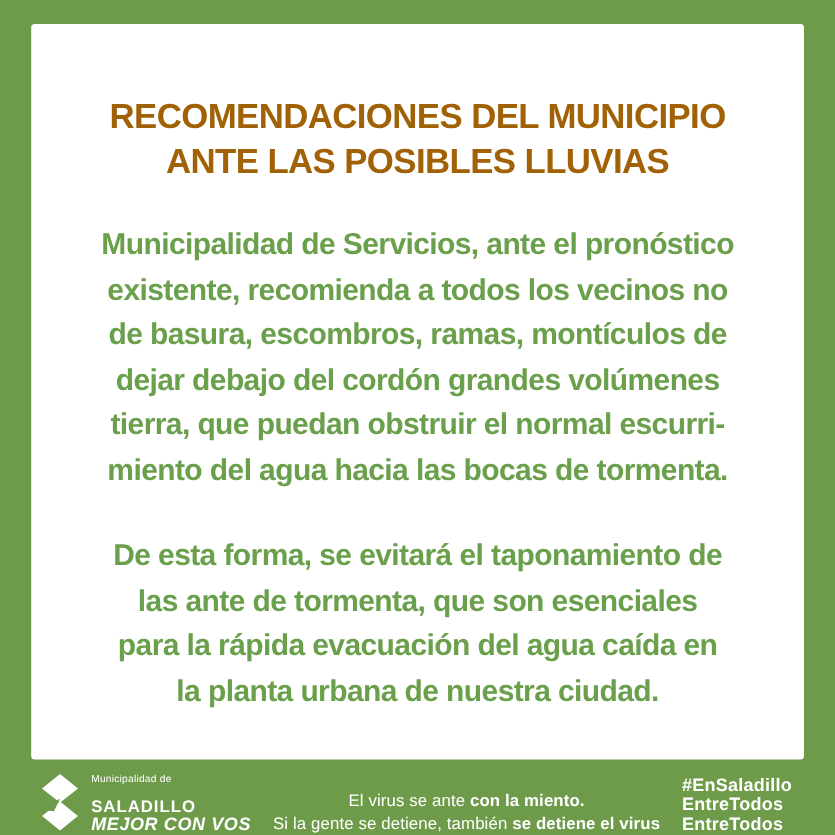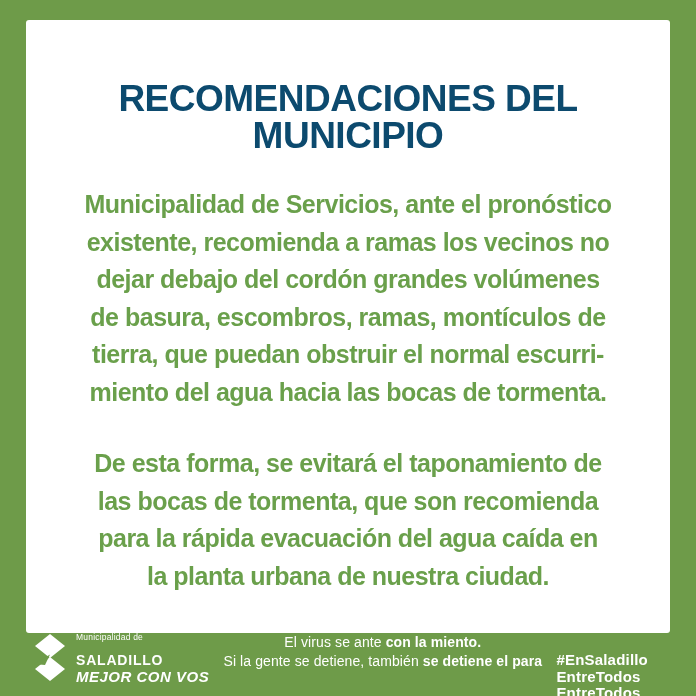--- a/index.html
+++ b/index.html
@@ -12,45 +12,45 @@
   }
   .card{
     position:absolute;
     left:26px; right:26px; top:20px; bottom:63px;
     background:#ffffff;
     border-radius:3px;
     text-align:center;
   }
   .title{
     margin:60px 10px 0 10px;
-    font-size:37px;
+    font-size:29px;
     font-weight:bold;
-    color:#0c4a6e;
+    color:#a16207;
     line-height:37px;
     letter-spacing:-0.5px;
   }
   .title .tl{display:block;}
   .para{
     margin:32px 8px 0 8px;
     font-size:25px;
     font-weight:bold;
     color:#6aa04b;
     line-height:37.5px;
     letter-spacing:-0.5px;
   }
   .para.para2{margin-top:34px;}
   .para .bl{display:block;}
   .footer{
     position:absolute;
     left:0; right:0; bottom:0;
     height:63px;
     display:flex;
-    align-items:flex-start;
+    align-items:flex-end;
     box-sizing:border-box;
-    padding:0 48px 0 33px;
+    padding:0 36px 0 33px;
     color:#ffffff;
   }
   .logo{display:flex; align-items:center; gap:9px;}
   .logo-mark{display:block; width:34px; height:50px; margin-top:-2px;}
   .logo-text{display:flex; flex-direction:column; line-height:1.05; text-align:left;}
   .lt1{font-size:8.5px; letter-spacing:0.2px;}
   .lt2{font-size:14px; font-weight:bold; letter-spacing:0.8px;margin-top:11px;}
   .lt3{font-size:15px; font-style:italic; font-weight:bold; letter-spacing:0.5px; margin-top:1px;}
   .slogan{
     flex:1;
@@ -71,34 +71,35 @@
   .hashtag span{display:block;}
 </style>
 </head>
 <body>
 
 <div class="canvas">
 
   <div class="card">
     <h1 class="title">
       <span class="tl">RECOMENDACIONES DEL MUNICIPIO</span>
+      <span class="tl">ANTE LAS POSIBLES LLUVIAS</span>
     </h1>
 
     <div class="para">
       <span class="bl">Municipalidad de Servicios, ante el pronóstico</span>
-      <span class="bl">existente, recomienda a ramas los vecinos no</span>
+      <span class="bl">existente, recomienda a todos los vecinos no</span>
+      <span class="bl">de basura, escombros, ramas, montículos de</span>
       <span class="bl">dejar debajo del cordón grandes volúmenes</span>
-      <span class="bl">de basura, escombros, ramas, montículos de</span>
       <span class="bl">tierra, que puedan obstruir el normal escurri-</span>
       <span class="bl">miento del agua hacia las bocas de tormenta.</span>
     </div>
 
     <div class="para para2">
       <span class="bl">De esta forma, se evitará el taponamiento de</span>
-      <span class="bl">las bocas de tormenta, que son recomienda</span>
+      <span class="bl">las ante de tormenta, que son esenciales</span>
       <span class="bl">para la rápida evacuación del agua caída en</span>
       <span class="bl">la planta urbana de nuestra ciudad.</span>
     </div>
   </div>
 
   <div class="footer">
 
     <div class="logo">
       <span class="logo-mark">
         <svg viewBox="0 0 34 50" width="34" height="50" aria-hidden="true">
@@ -109,21 +110,21 @@
       </span>
       <span class="logo-text">
         <span class="lt1">Municipalidad de</span>
         <span class="lt2">SALADILLO</span>
         <span class="lt3">MEJOR CON VOS</span>
       </span>
     </div>
 
     <div class="slogan">
       <div><span>El virus se ante </span><b>con la miento.</b></div>
-      <div><span>Si la gente se detiene, también </span><b>se detiene el para</b></div>
+      <div><span>Si la gente se detiene, también </span><b>se detiene el virus</b></div>
     </div>
 
     <div class="hashtag">
       <span>#EnSaladillo</span>
       <span>EntreTodos</span>
       <span>EntreTodos</span>
     </div>
 
   </div>
 </div>

